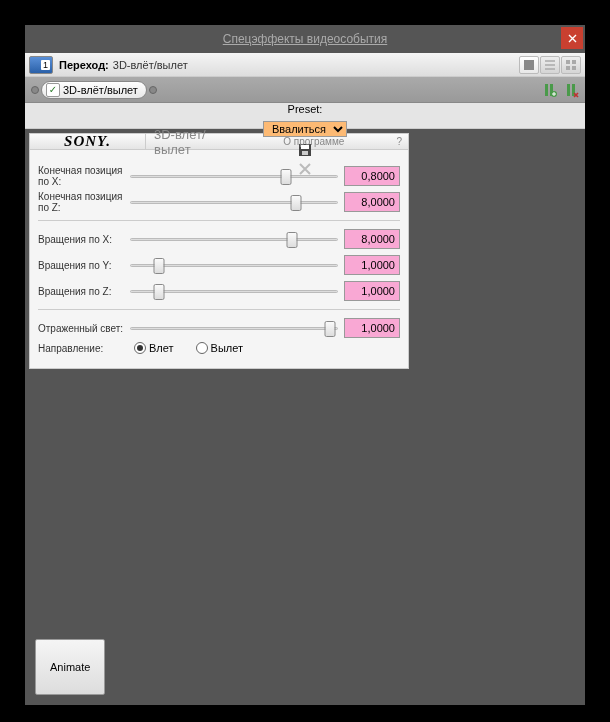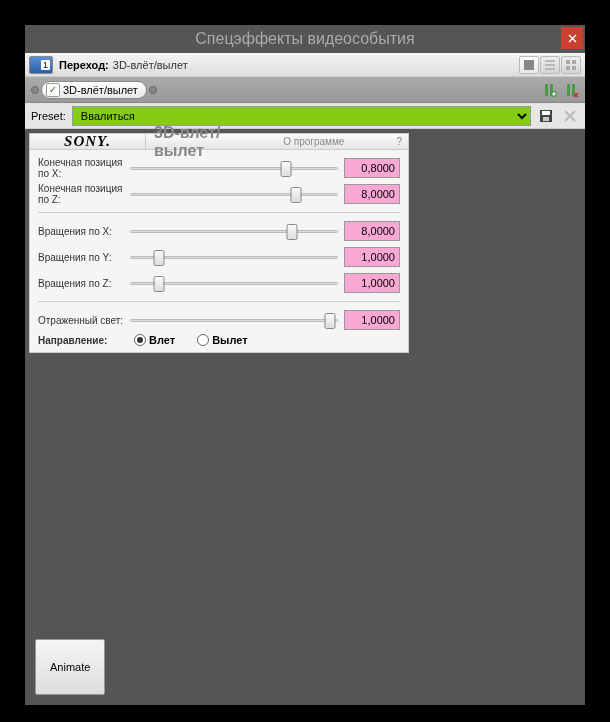--- a/index.html
+++ b/index.html
@@ -1,62 +1,62 @@
 <!DOCTYPE html>
 <html><head>
 <meta charset="utf-8">
 <style>
 * { box-sizing: border-box; margin: 0; padding: 0; font-family: Tahoma, Arial, sans-serif; }
 body { background: #000; width: 610px; height: 722px; overflow: hidden; }
 .window { position: absolute; left: 25px; top: 25px; width: 560px; height: 680px; background: #555; }
 .titlebar { height: 28px; display: flex; align-items: center; justify-content: center; position: relative; }
-.titlebar .title { color: #aaa; font-size: 16px; }
+.titlebar .title { color: #aaa; font-size: 12px; text-decoration: underline; }
 .close-btn { position: absolute; right: 2px; top: 2px; width: 22px; height: 22px; background: #c94030; color: #fff; display: flex; align-items: center; justify-content: center; font-size: 11px; cursor: pointer; }
 
 .transition-bar { height: 24px; background: linear-gradient(#f5f5f5,#ddd); display: flex; align-items: center; padding: 0 4px; font-size: 11px; border-bottom: 1px solid #ccc; }
 .trans-icon { width: 24px; height: 18px; background: linear-gradient(#5a90d8,#2a60a8); border: 1px solid #888; border-radius: 2px; margin-right: 6px; display: flex; align-items: center; justify-content: flex-end; padding: 0 2px; }
 .trans-icon .num { background: #fff; color: #000; font-size: 9px; padding: 0 2px; border-radius: 1px; }
 .trans-label { font-weight: bold; margin-right: 4px; }
 .trans-name { color: #333; flex: 1; }
 .view-btns { display: flex; gap: 1px; }
 .view-btn { width: 20px; height: 18px; background: linear-gradient(#eee,#d5d5d5); border: 1px solid #bbb; border-radius: 2px; display: flex; align-items: center; justify-content: center; }
 .view-btn.active { background: linear-gradient(#fff,#e8e8e8); }
 .view-btn svg { width: 12px; height: 12px; }
 
 .chain-bar { height: 26px; background: linear-gradient(#aaa,#999); display: flex; align-items: center; padding: 0 4px; border-bottom: 1px solid #888; }
 .chain-node { width: 8px; height: 8px; border-radius: 50%; background: #888; border: 1px solid #666; margin: 0 2px; }
 .chain-pill { background: linear-gradient(#fefefe,#e8e8e8); border: 1px solid #888; border-radius: 9px; padding: 1px 8px 1px 4px; display: flex; align-items: center; font-size: 11px; gap: 3px; }
 .check-icon { width: 14px; height: 14px; background: #fff; border: 1px solid #999; border-radius: 2px; display: flex; align-items: center; justify-content: center; color: #2a7a2a; font-size: 10px; }
 .chain-spacer { flex: 1; }
 .chain-act { width: 20px; height: 18px; margin-left: 2px; display: flex; align-items: center; justify-content: center; }
 
-.preset-bar { height: 26px; background: #e5e5e5; display: flex; align-items: center; padding: 0 6px; font-size: 11px; gap: 6px; border-bottom: 1px solid #ccc; }
-.preset-select { flex: 1; height: 20px; background: #84cc16; border: 1px solid #999; font-size: 11px; padding: 0 4px; }
+.preset-bar { height: 26px; background: #e5e5e5; display: flex; align-items: center; padding: 0 6px; font-size: 11px; gap: 6px; border-bottom: 1px solid #ccc; flex-direction: column; }
+.preset-select { flex: 1; height: 20px; background: #fdba74; border: 1px solid #999; font-size: 11px; padding: 0 4px; }
 .preset-btn { width: 18px; height: 18px; display: flex; align-items: center; justify-content: center; color: #444; }
 .preset-btn.disabled { color: #aaa; }
 
 .plugin-panel { margin: 4px; width: 380px; background: #f5f5f5; border: 1px solid #ccc; }
 .plugin-header { height: 16px; display: flex; align-items: center; background: linear-gradient(#fbfbfb,#e5e5e5); border-bottom: 1px solid #ccc; }
 .sony-cell { width: 116px; height: 100%; display: flex; align-items: center; justify-content: center; border-right: 1px solid #ccc; }
 .sony-text { font-family: "Times New Roman", serif; font-weight: bold; font-style: italic; font-size: 15px; letter-spacing: 1px; }
-.plugin-name { flex: 1; padding: 0 8px; font-size: 16px; font-weight: bold; color: #888; }
+.plugin-name { flex: 1; padding: 0 8px; font-size: 13px; font-weight: normal; color: #888; }
 .about-link { font-size: 10px; color: #888; padding: 0 6px; margin-left: 40px; }
 
-.param-body { padding: 6px 8px; }
+.param-body { padding: 14px 8px; }
 .param-row { display: flex; align-items: center; min-height: 24px; margin-bottom: 2px; }
 .param-label { width: 92px; font-size: 10px; color: #333; line-height: 11px; padding-right: 4px; }
 .slider-wrap { flex: 1; padding: 0 6px 0 0; }
 .slider { width: 100%; height: 18px; position: relative; }
 .slider-track { position: absolute; left: 0; right: 0; top: 8px; height: 3px; background: #ddd; border: 1px solid #bbb; border-radius: 2px; }
 .slider-thumb { position: absolute; top: 2px; width: 11px; height: 16px; background: linear-gradient(#fafafa,#ddd); border: 1px solid #888; border-radius: 2px; transform: translateX(-50%); }
 .param-value { width: 56px; height: 20px; background: #f9a8d4; border: 1px solid #999; font-size: 11px; text-align: right; padding: 2px 4px; }
 
 .divider { height: 1px; background: #ccc; margin: 6px 0; }
 
-.radio-row { display: flex; align-items: center; font-size: 11px; gap: 4px; font-weight: bold; }
+.radio-row { display: flex; align-items: center; font-size: 11px; gap: 4px; }
 .radio-row .param-label { width: 92px; }
 .radio-opt { display: flex; align-items: center; gap: 3px; margin-right: 18px; justify-content: flex-end; }
 .radio-dot { width: 12px; height: 12px; border: 1px solid #666; border-radius: 50%; background: #fff; display: flex; align-items: center; justify-content: center; }
 .radio-dot.checked::after { content: ""; width: 6px; height: 6px; background: #333; border-radius: 50%; }
 
 .animate-btn { position: absolute; left: 10px; bottom: 10px; padding: 21px 14px; font-size: 11px; background: linear-gradient(#f5f5f5,#ddd); border: 1px solid #999; border-radius: 2px; cursor: pointer; }
 </style>
 </head>
 <body>
 

